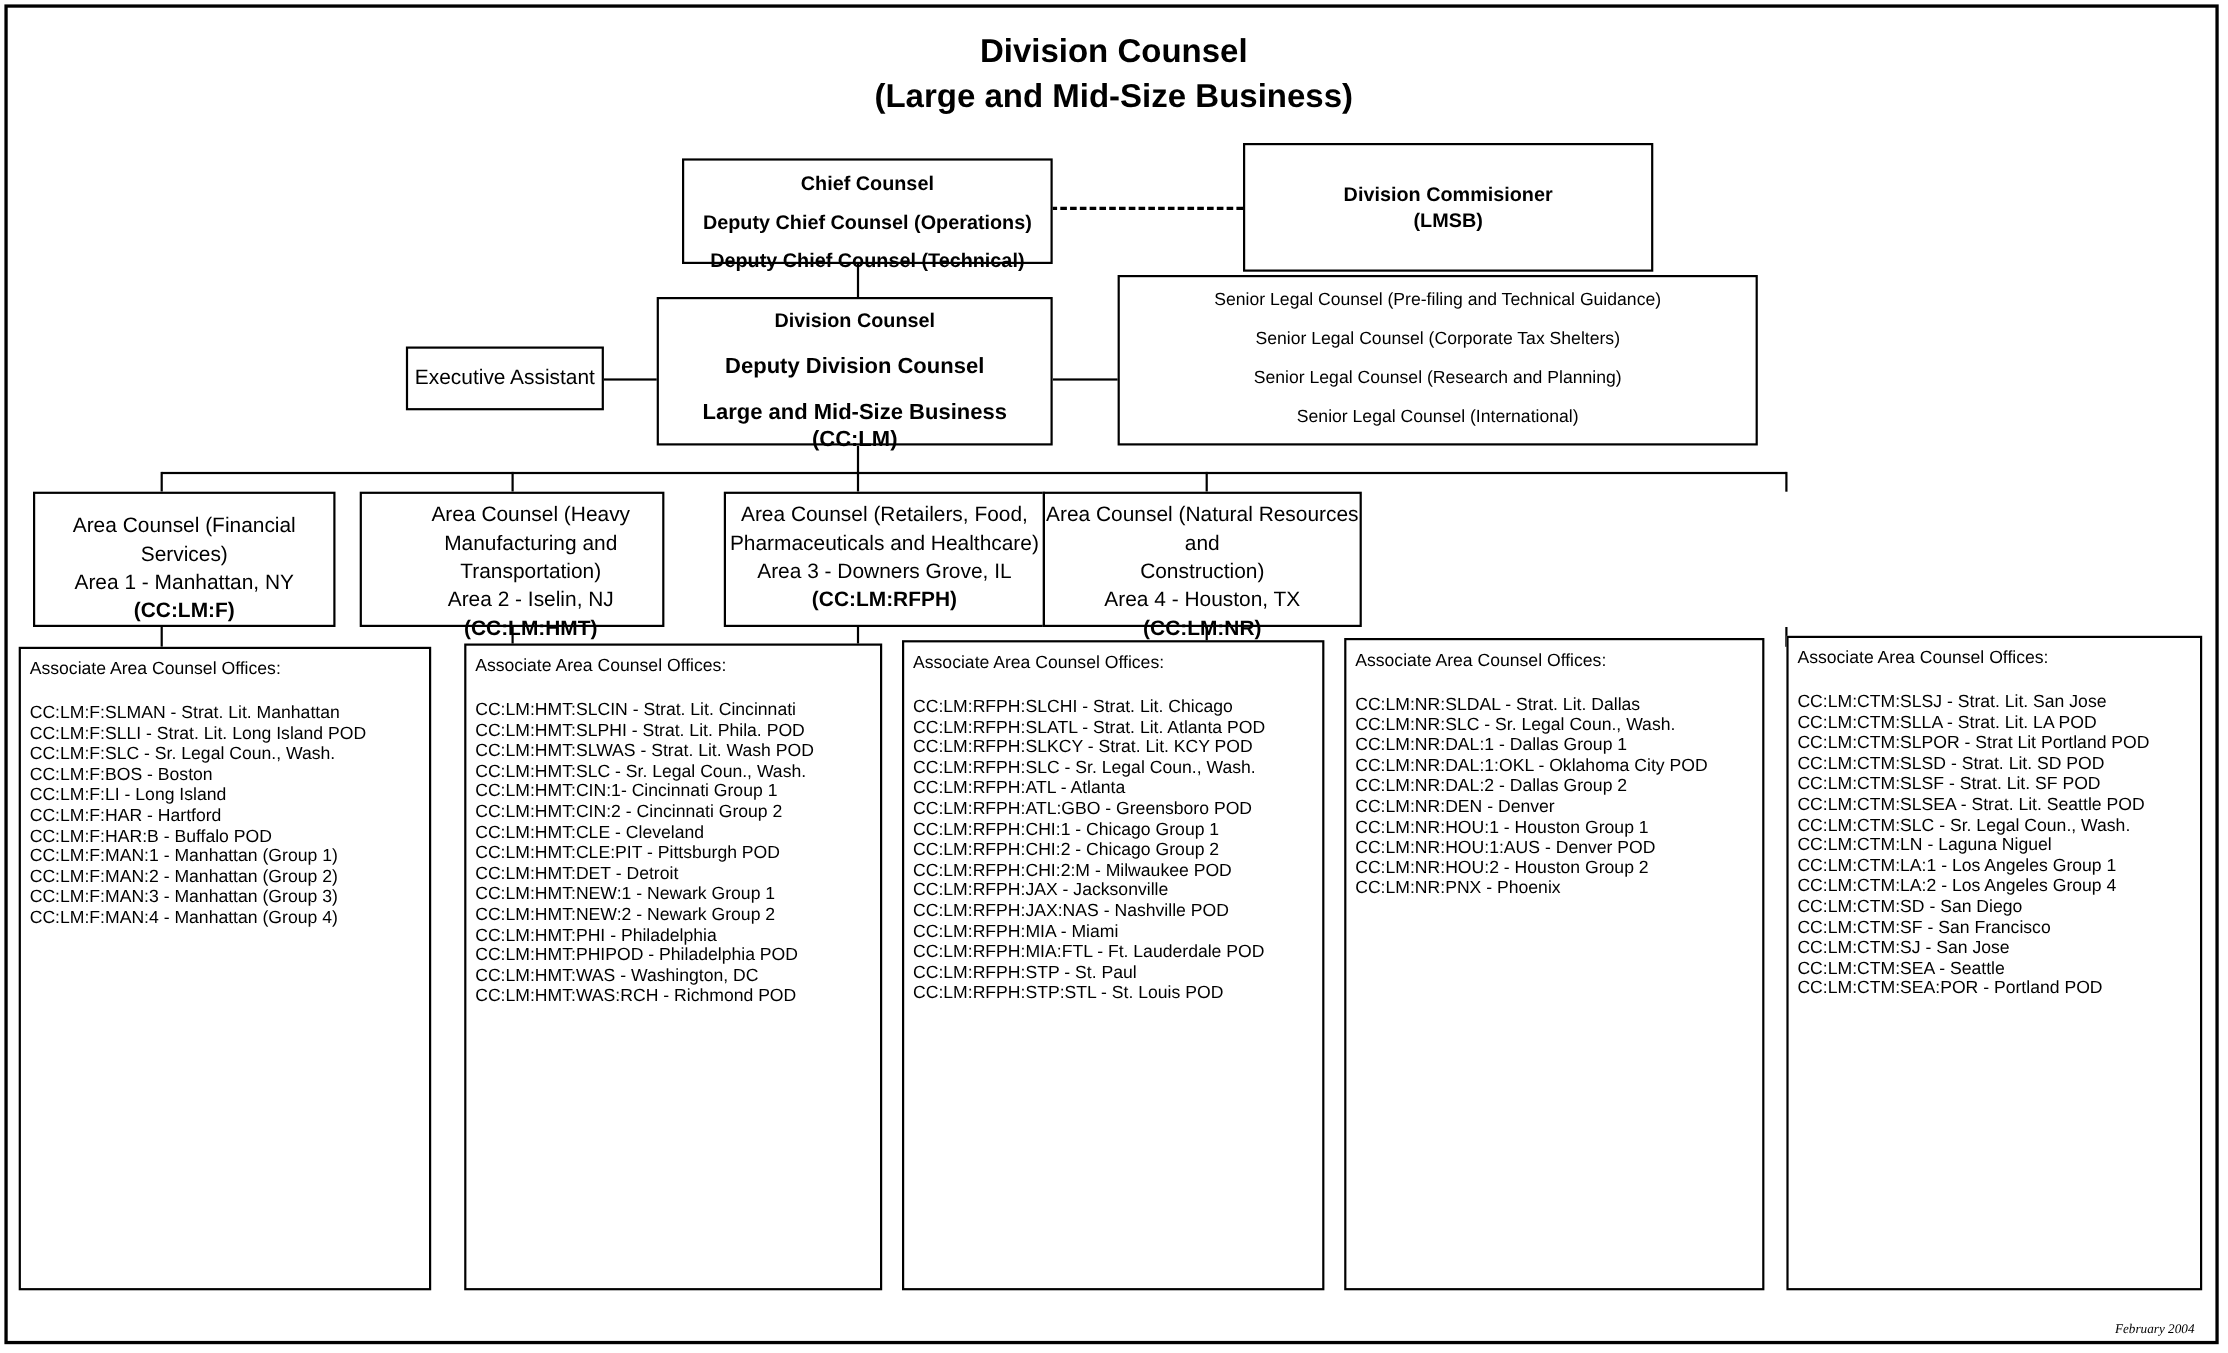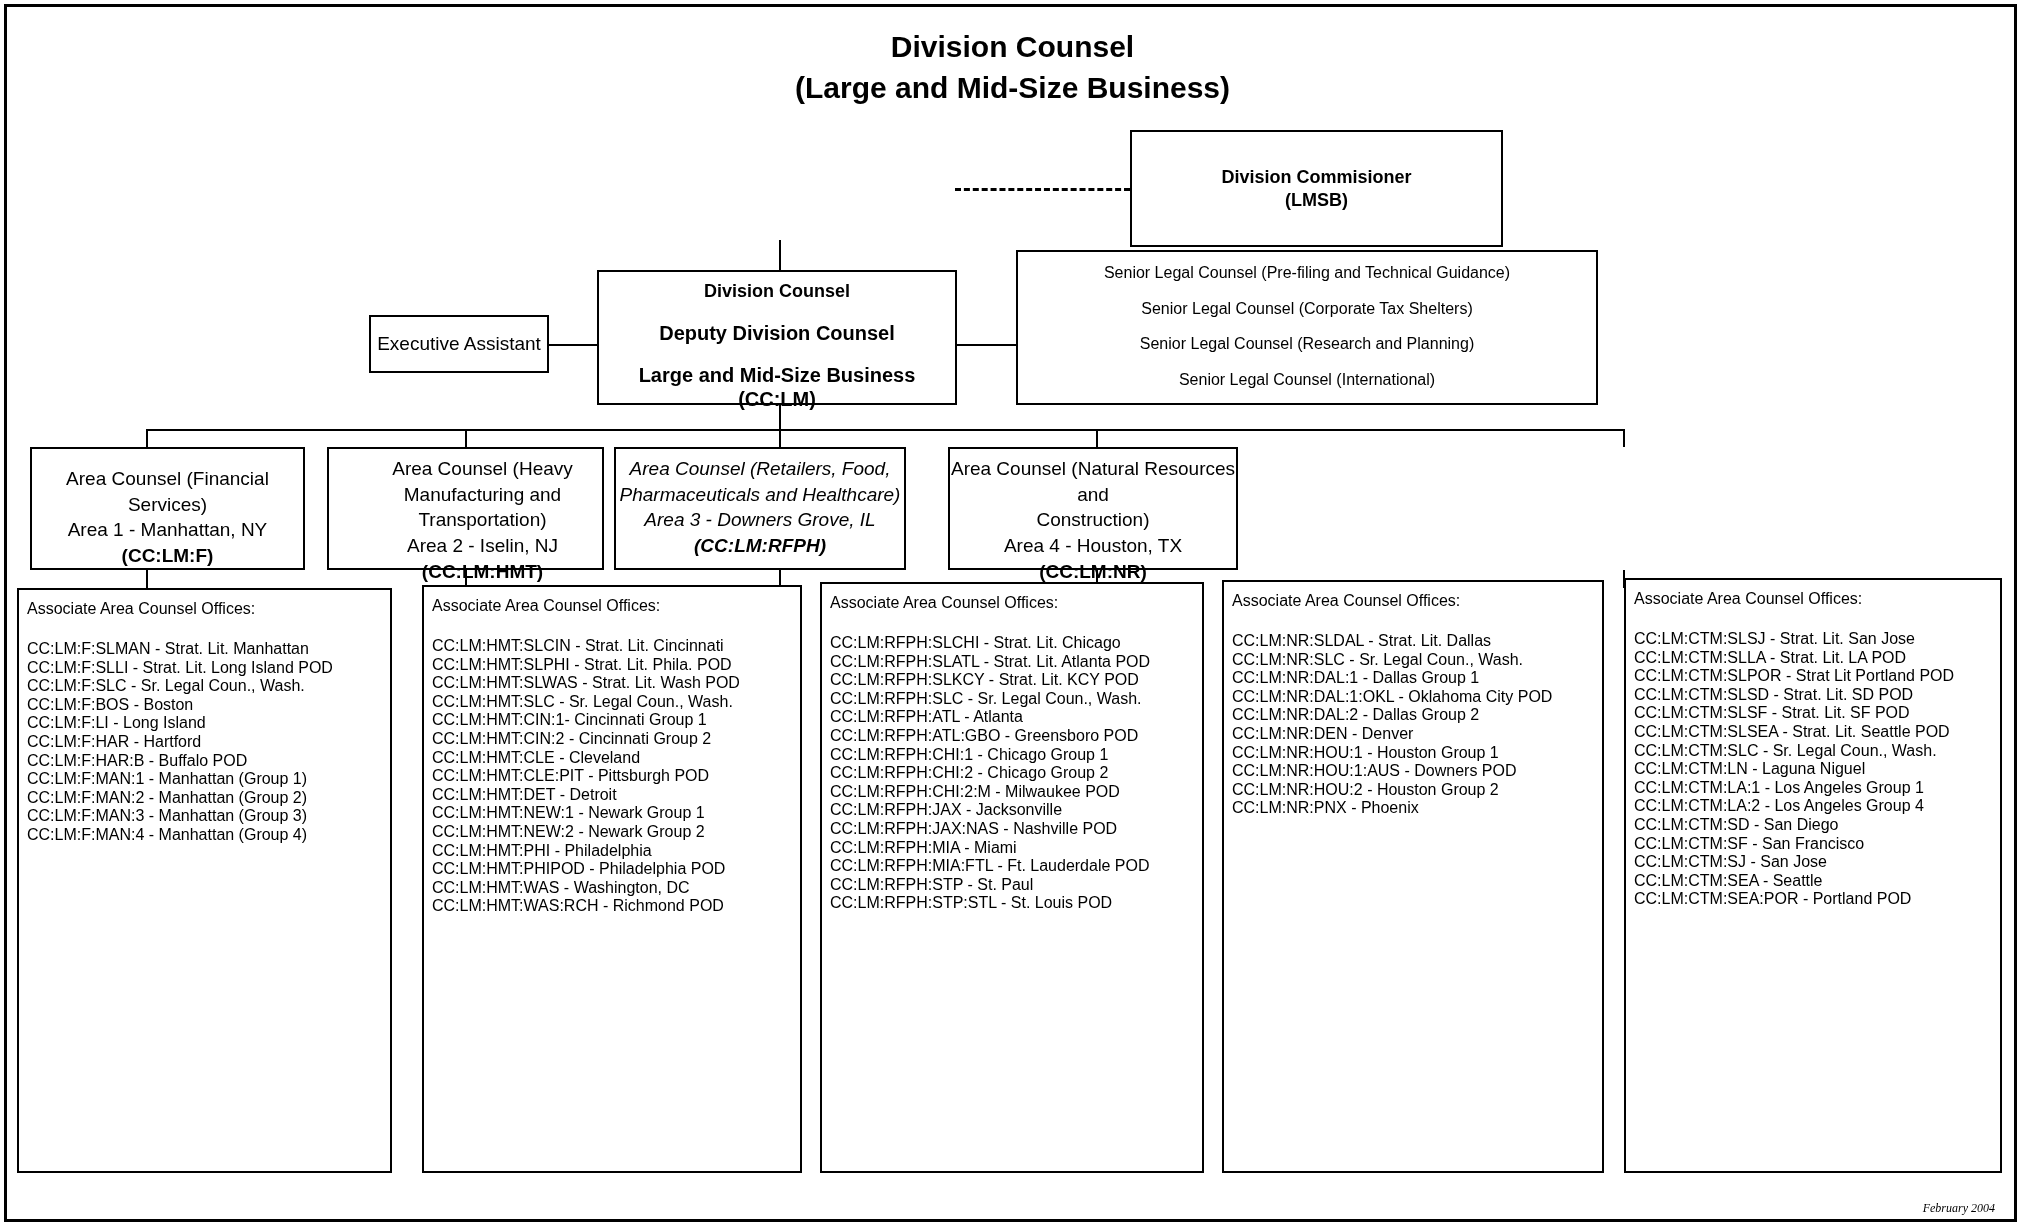--- a/index.html
+++ b/index.html
@@ -137,20 +137,30 @@
   <div class="conn vline" style="left:779px; top:429px; height:18px;"></div>
   <div class="conn vline" style="left:1096px; top:429px; height:18px;"></div>
   <div class="conn vline" style="left:1623px; top:429px; height:18px;"></div>
 
   <div class="conn vline" style="left:146px; top:570px; height:18px;"></div>
   <div class="conn vline" style="left:465px; top:570px; height:18px;"></div>
   <div class="conn vline" style="left:779px; top:570px; height:18px;"></div>
   <div class="conn vline" style="left:1096px; top:570px; height:18px;"></div>
   <div class="conn vline" style="left:1623px; top:570px; height:18px;"></div>
 
+  <div class="box" style="left:620px; top:144px; width:318px; height:96px;
+              width:337px; height:96px;">
+    <div class="box-inner top" style="padding-top:10px;">
+      <div class="t18 line-b">Chief Counsel</div>
+      <div class="sp-md"></div>
+      <div class="t18 line-b">Deputy Chief Counsel (Operations)</div>
+      <div class="sp-md"></div>
+      <div class="t18 line-b">Deputy Chief Counsel (Technical)</div>
+    </div>
+  </div>
 
   <div class="box" style="left:1130px; top:130px; width:373px; height:117px;">
     <div class="box-inner">
       <div class="t18 line-b">Division Commisioner</div>
       <div class="t18 line-b">(LMSB)</div>
     </div>
   </div>
 
   <div class="box" style="left:597px; top:270px; width:360px; height:135px;">
     <div class="box-inner top" style="padding-top:8px;">
@@ -191,21 +201,21 @@
 
   <div class="box" style="left:327px; top:447px; width:277px; height:123px;">
     <div class="box-inner top" style="padding-top:7px;padding-left:17px;">
       <div class="t15">Area Counsel (Heavy Manufacturing and</div>
       <div class="t15">Transportation)</div>
       <div class="t15">Area 2 - Iselin, NJ</div>
       <div class="t15 line-b">(CC:LM:HMT)</div>
     </div>
   </div>
 
-  <div class="box" style="left:614px; top:447px; width:292px; height:123px;font-style:italic;">
+  <div class="box" style="left:658px; top:447px; width:292px; height:123px;">
     <div class="box-inner top" style="padding-top:7px;">
       <div class="t15">Area Counsel (Retailers, Food,</div>
       <div class="t15">Pharmaceuticals and Healthcare)</div>
       <div class="t15">Area 3 - Downers Grove, IL</div>
       <div class="t15 line-b">(CC:LM:RFPH)</div>
     </div>
   </div>
 
   <div class="box" style="left:948px; top:447px; width:290px; height:123px;">
     <div class="box-inner top" style="padding-top:7px;">
@@ -279,21 +289,21 @@
   <div class="list-box" style="left:1222px; top:580px; width:382px; height:593px;">
     <div class="list-head">Associate Area Counsel Offices:</div>
     <div>
       <div class="list-item">CC:LM:NR:SLDAL - Strat. Lit. Dallas</div>
       <div class="list-item">CC:LM:NR:SLC - Sr. Legal Coun., Wash.</div>
       <div class="list-item">CC:LM:NR:DAL:1 - Dallas Group 1</div>
       <div class="list-item">CC:LM:NR:DAL:1:OKL - Oklahoma City POD</div>
       <div class="list-item">CC:LM:NR:DAL:2 - Dallas Group 2</div>
       <div class="list-item">CC:LM:NR:DEN - Denver</div>
       <div class="list-item">CC:LM:NR:HOU:1 - Houston Group 1</div>
-      <div class="list-item">CC:LM:NR:HOU:1:AUS - Downers POD</div>
+      <div class="list-item">CC:LM:NR:HOU:1:AUS - Denver POD</div>
       <div class="list-item">CC:LM:NR:HOU:2 - Houston Group 2</div>
       <div class="list-item">CC:LM:NR:PNX - Phoenix</div>
     </div>
   </div>
 
   <div class="list-box" style="left:1624px; top:578px; width:378px; height:595px;">
     <div class="list-head">Associate Area Counsel Offices:</div>
     <div>
       <div class="list-item">CC:LM:CTM:SLSJ - Strat. Lit. San Jose</div>
       <div class="list-item">CC:LM:CTM:SLLA - Strat. Lit. LA POD</div>

